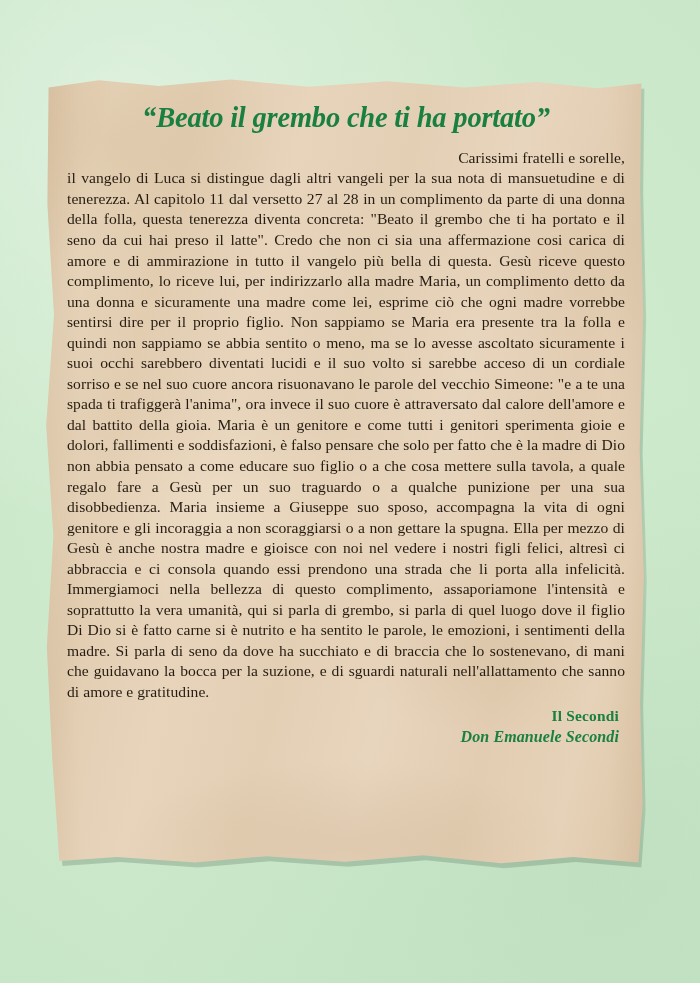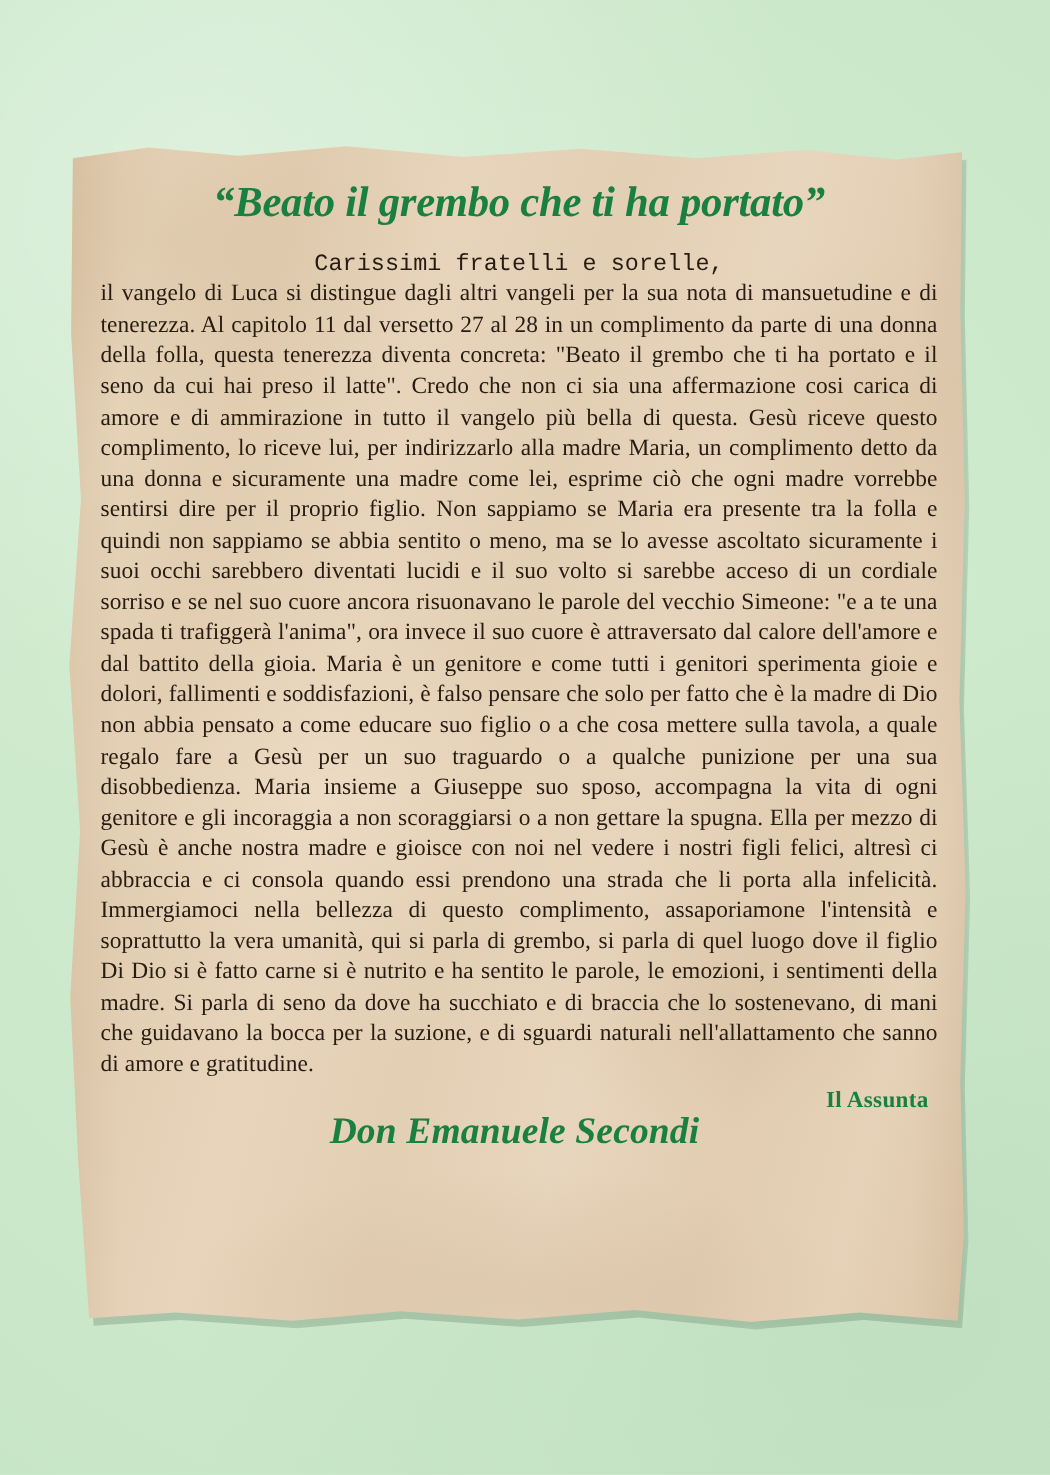--- a/index.html
+++ b/index.html
@@ -30,21 +30,21 @@
     background:
       radial-gradient(circle at 18% 12%, rgba(255,255,255,0.35) 0%, rgba(255,255,255,0) 40%),
       radial-gradient(circle at 85% 88%, rgba(160,200,165,0.25) 0%, rgba(160,200,165,0) 45%);
     pointer-events: none;
   }
 
   
   #paper-wrap {
     position: absolute;
     left: 45px;
-    top: 96px;
+    top: 78px;
     width: 600px;
     height: 792px;
   }
 
   #paper-shadow {
     position: absolute;
     left: 3px;
     top: 5px;
     width: 600px;
     height: 790px;
@@ -131,45 +131,44 @@
 
   .body-text {
     color: #261c12;
     font-size: 15.6px;
     line-height: 20.55px;
     text-align: justify;
     text-justify: inter-word;
     margin: 0;
     letter-spacing: 0.05px;
   }
-  .body-text.ragged { text-align: center; font-family: Liberation Mono, monospace; }
+  .body-text.ragged { text-align: right; }
 
   #salutation {
     margin-bottom: 0;
   }
 
   #signature-block {
     margin-top: 3px;
     text-align: right;
     padding-right: 6px;
     color: #1a8042;
   }
   #sig-role {
     font-size: 15.4px;
     font-weight: bold;
     line-height: 19px;
     letter-spacing: 0.2px;
   }
   #sig-name {
-    font-size: 25px;
+    font-size: 16px;
     font-weight: bold;
     font-style: italic;
     line-height: 24px;
     letter-spacing: 0.1px;
-    text-align: center;
   }
 </style>
 </head>
 <body>
 
 <div id="backdrop"></div>
 
 <div id="paper-wrap">
   <div id="paper-shadow"></div>
   <div id="paper"></div>
@@ -178,18 +177,18 @@
   <div id="content">
 
     <h1 id="headline">“Beato il grembo che ti ha portato”</h1>
 
     <p id="salutation" class="body-text ragged">Carissimi fratelli e sorelle,</p>
 
     <p class="body-text">il vangelo di Luca si distingue dagli altri vangeli per la sua nota di mansuetudine e di tenerezza. Al capitolo 11 dal versetto 27 al 28 in un complimento da parte di una donna della folla, questa tenerezza diventa concreta: "Beato il grembo che ti ha portato e il seno da cui hai preso il latte". Credo che non ci sia una affermazione cosi carica di amore e di ammirazione in tutto il vangelo più bella di questa. Gesù riceve questo complimento, lo riceve lui, per indirizzarlo alla madre Maria, un complimento detto da una donna e sicuramente una madre come lei, esprime ciò che ogni madre vorrebbe sentirsi dire per il proprio figlio. Non sappiamo se Maria era presente tra la folla e quindi non sappiamo se abbia sentito o meno, ma se lo avesse ascoltato sicuramente i suoi occhi sarebbero diventati lucidi e il suo volto si sarebbe acceso di un cordiale sorriso e se nel suo cuore ancora risuonavano le parole del vecchio Simeone: "e a te una spada ti trafiggerà l'anima", ora invece il suo cuore è attraversato dal calore dell'amore e dal battito della gioia. Maria è un genitore e come tutti i genitori sperimenta gioie e dolori, fallimenti e soddisfazioni, è falso pensare che solo per fatto che è la madre di Dio non abbia pensato a come educare suo figlio o a che cosa mettere sulla tavola, a quale regalo fare a Gesù per un suo traguardo o a qualche punizione per una sua disobbedienza. Maria insieme a Giuseppe suo sposo, accompagna la vita di ogni genitore e gli incoraggia a non scoraggiarsi o a non gettare la spugna. Ella per mezzo di Gesù è anche nostra madre e gioisce con noi nel vedere i nostri figli felici, altresì ci abbraccia e ci consola quando essi prendono una strada che li porta alla infelicità. Immergiamoci nella bellezza di questo complimento, assaporiamone l'intensità e soprattutto la vera umanità, qui si parla di grembo, si parla di quel luogo dove il figlio Di Dio si è fatto carne si è nutrito e ha sentito le parole, le emozioni, i sentimenti della madre. Si parla di seno da dove ha succhiato e di braccia che lo sostenevano, di mani che guidavano la bocca per la suzione, e di sguardi naturali nell'allattamento che sanno di amore e gratitudine.</p>
 
 
     <div id="signature-block">
-      <div id="sig-role">Il Assunta</div>
+      <div id="sig-role">Il Secondi</div>
       <div id="sig-name">Don Emanuele Secondi</div>
     </div>
 
   </div>
 </div>
 
 </body></html>

